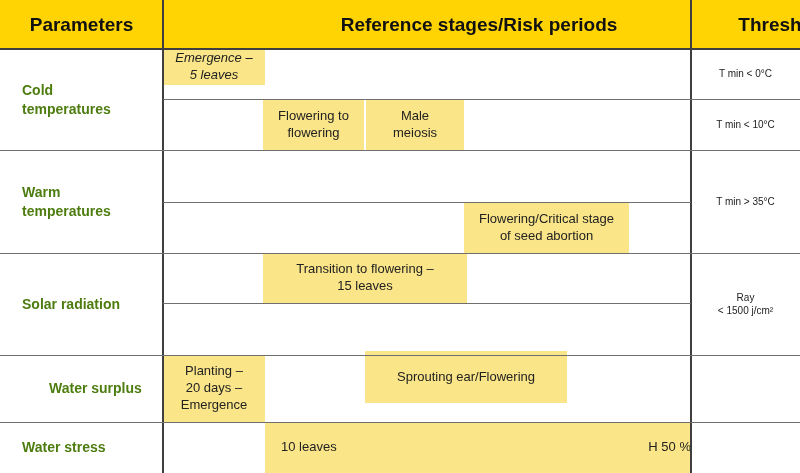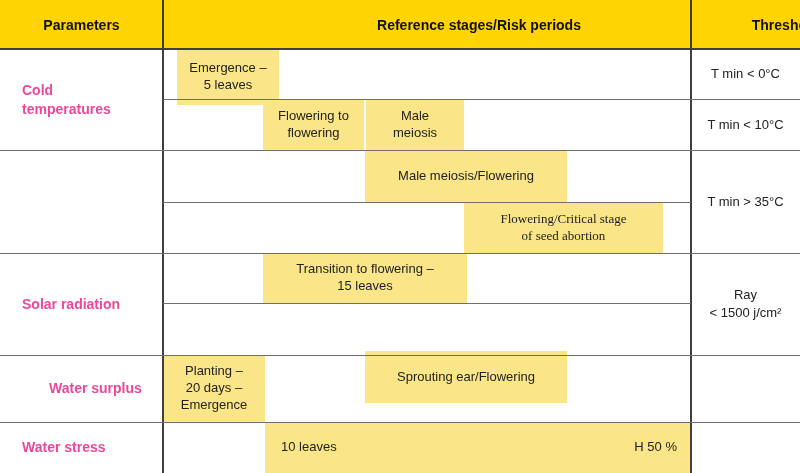--- a/index.html
+++ b/index.html
@@ -12,98 +12,98 @@
     color: #1f1f1f;
     overflow: hidden;
     -webkit-font-smoothing: antialiased;
   }
   
   .hcell {
     position: absolute;
     top: 0; height: 49px;
     background: #FFD402;
     display: flex; align-items: center; justify-content: center;
-    font-size: 14px; font-weight: bold; color: #111111;
+    font-size: 19px; font-weight: bold; color: #111111;
     z-index: 3;
   }
   
   .vline { position: absolute; width: 2px; background: #3f3f3f; z-index: 4; }
   .hline { position: absolute; height: 2px; background: #3f3f3f; z-index: 4; }
   .hline.sub { height: 1.5px; background: #6f6f6f; }
   
   .bar {
     position: absolute;
     background: #FAE588;
     display: flex; align-items: center; justify-content: center;
     text-align: center;
     font-size: 13px; line-height: 1.3; color: #222222;
     white-space: pre-line;
     z-index: 1;
   }
-  .bar.split { justify-content: space-between; text-align: left; padding: 0 14px 0 16px; box-sizing: border-box; }
+  .bar.split { justify-content: space-between; text-align: left; padding: 0 0 0 16px; box-sizing: border-box; }
   
   .param {
     position: absolute;
     left: 0; width: 163px;
     display: flex; align-items: center;
     box-sizing: border-box; padding-left: 22px; padding-right: 20px;
-    font-size: 14px; font-weight: bold; color: #ec4899; line-height: 1.3;
+    font-size: 14px; font-weight: bold; color: #4d7c0f; line-height: 1.3;
     z-index: 2;
   }
   
   .thr {
     position: absolute;
     left: 691px; width: 109px;
     display: flex; align-items: center; justify-content: center;
     text-align: center;
-    font-size: 13px; color: #222222; line-height: 1.35;
+    font-size: 10px; color: #222222; line-height: 1.35;
     white-space: pre-line;
     z-index: 2;
   }
 </style>
 </head>
 <body>
 
 <div class="stage">
 
   <div class="hcell" style="left:0; width:163px;">
     <span>Parameters</span>
   </div>
   <div class="hcell" style="left:163px; width:632px;">
     <span>Reference stages/Risk periods</span>
   </div>
   <div class="hcell" style="left:691px; width:109px;padding-left:44px;">
     <span>Thresholds</span>
   </div>
 
-  <div class="bar" style="left:177px; top:49px; width:102px; height:56px;">Emergence –
+  <div class="bar" style="left:163px; top:49px; width:102px; height:36px;font-style:italic;">Emergence –
 5 leaves</div>
   <div class="bar" style="left:263px; top:99px; width:101px; height:51px;">Flowering to
 flowering</div>
   <div class="bar" style="left:366px; top:99px; width:98px; height:51px;">Male
 meiosis</div>
 
-  <div class="bar" style="left:365px; top:150px; width:202px; height:52px;">Male meiosis/Flowering</div>
-  <div class="bar" style="left:464px; top:202px; width:199px; height:51px;font-family:Liberation Serif, serif;">Flowering/Critical stage
+  <div class="bar" style="left:464px; top:202px; width:165px; height:51px;">Flowering/Critical stage
 of seed abortion</div>
 
   <div class="bar" style="left:263px; top:253px; width:204px; height:50px;">Transition to flowering –
 15 leaves</div>
   <div class="bar" style="left:365px; top:303px; width:202px; height:52px;margin-top:48px;">Sprouting ear/Flowering</div>
 
   <div class="bar" style="left:163px; top:355px; width:102px; height:67px;">Planting –
 20 days –
 Emergence</div>
 
   <div class="bar split" style="left:265px; top:422px; width:426px; height:51px;">
     <span>10 leaves</span>
     <span>H 50 %</span>
   </div>
 
   <div class="param" style="top:49px;  height:101px;">Cold temperatures</div>
+  <div class="param" style="top:150px; height:103px;">Warm temperatures</div>
   <div class="param" style="top:253px; height:102px;">Solar radiation</div>
   <div class="param" style="top:355px; height:67px;margin-left:27px;">Water surplus</div>
   <div class="param" style="top:422px; height:51px;">Water stress</div>
 
   <div class="thr" style="top:49px;  height:50px;">T min &lt; 0°C</div>
   <div class="thr" style="top:99px;  height:51px;">T min &lt; 10°C</div>
   <div class="thr" style="top:150px; height:103px;">T min &gt; 35°C</div>
   <div class="thr" style="top:253px; height:102px;">Ray
 &lt; 1500 j/cm²</div>
   <div class="thr" style="top:355px; height:67px;"></div>

